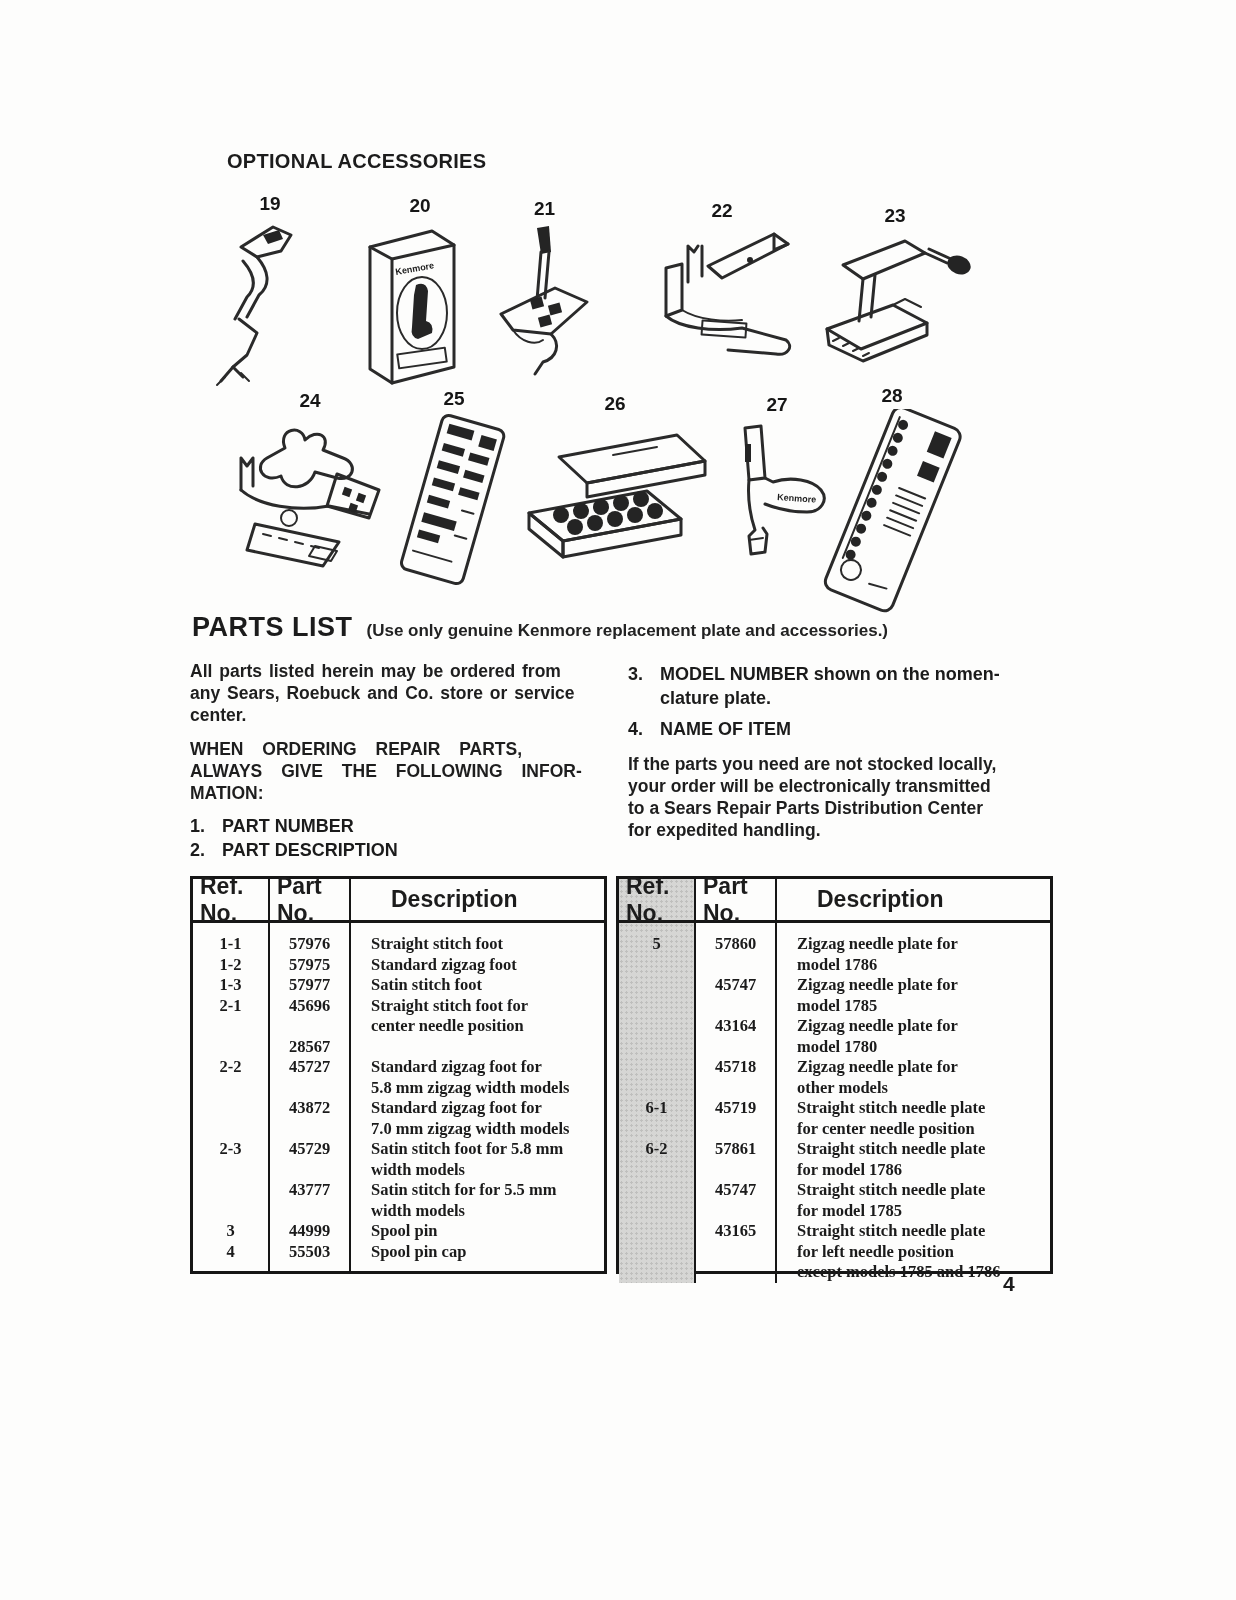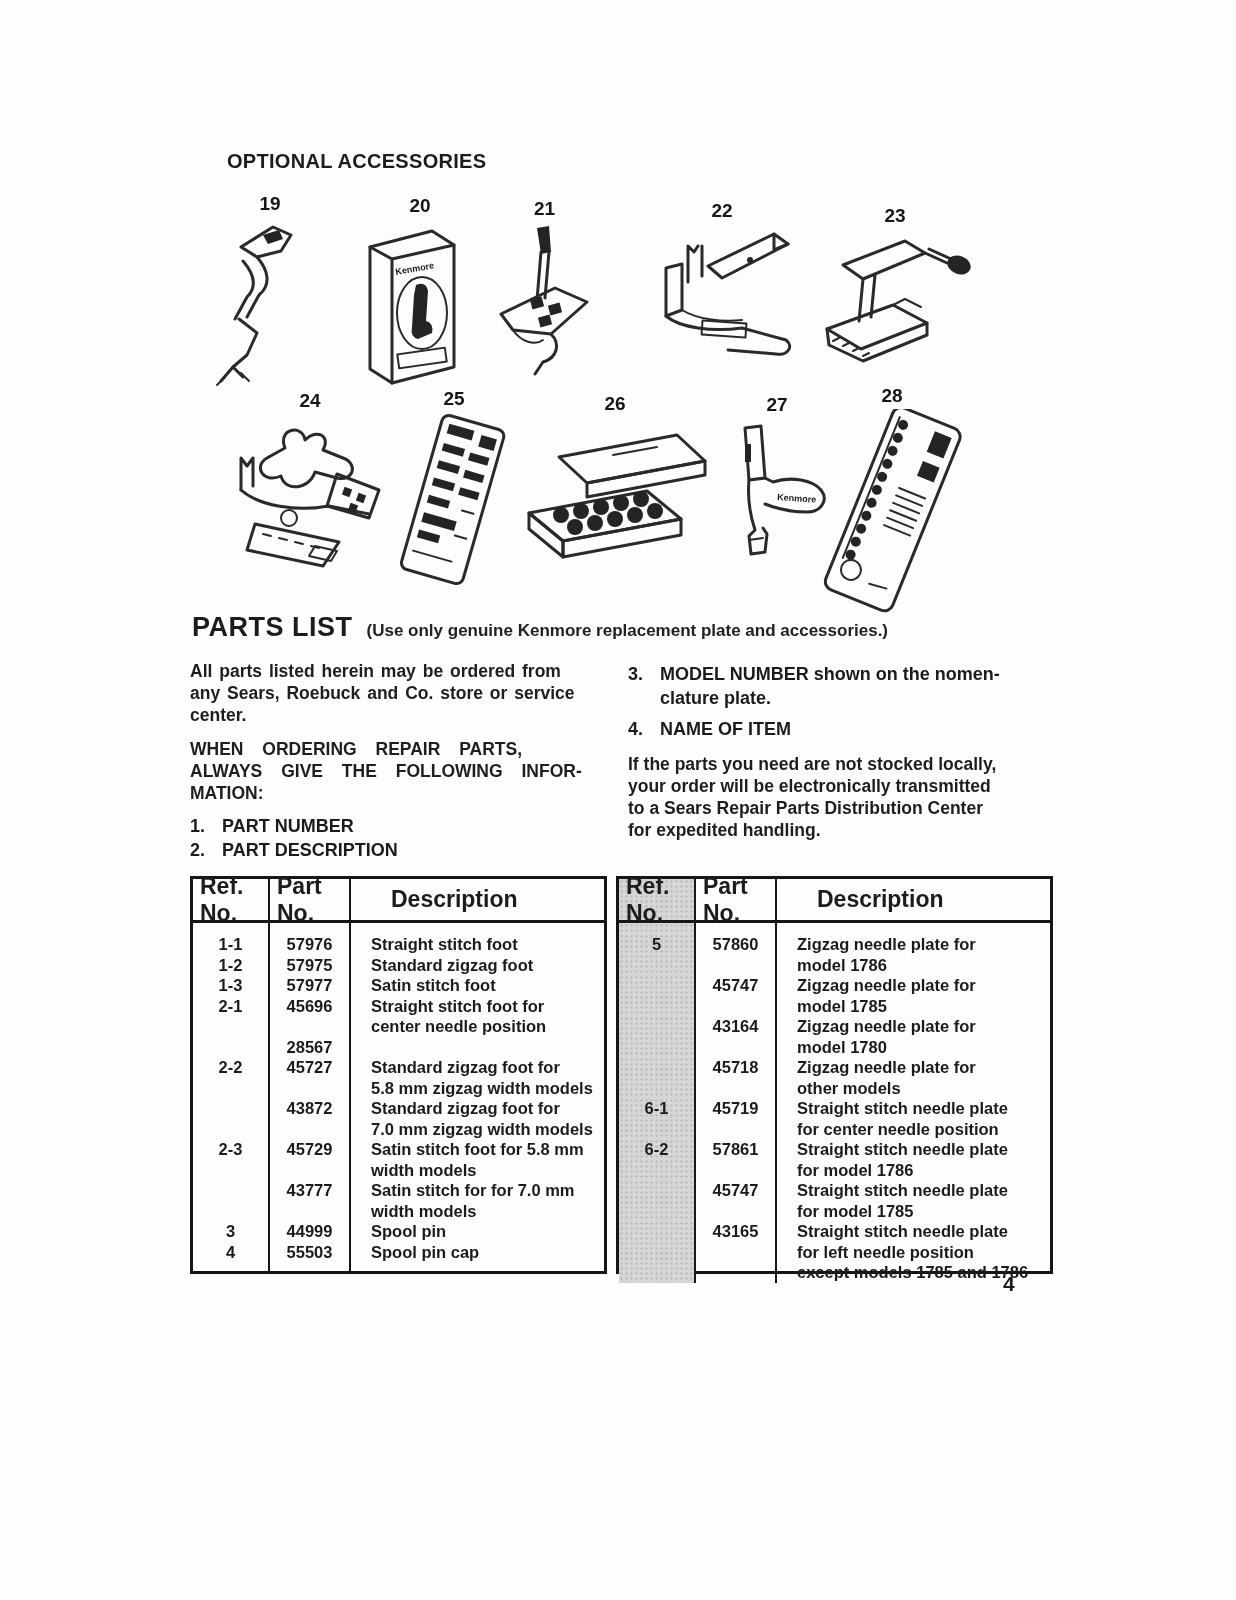--- a/index.html
+++ b/index.html
@@ -52,21 +52,21 @@
     border-right:2.5px solid #161616;
     height:41px; display:flex; align-items:center;
     padding-left:7px; font-size:23px; font-weight:bold;
   }
   .th:last-child { border-right:none; }
   .w-ref { width:77px; flex:none; }
   .w-part { width:81px; flex:none; }
   .w-desc { flex:1;padding-left:40px; }
   .tbody { flex:1; display:flex; flex-direction:column; }
   .rows { display:flex; flex-direction:column; }
-  .tr { display:flex; align-items:stretch; }
+  .tr { display:flex; align-items:stretch;font-family:Liberation Serif, serif; }
   .tr.spacer-top { height:11px; flex:none; }
   .tr.spacer-bot { flex:1; }
   .td {
     font-size:16.5px; font-weight:bold; line-height:20.5px;
     color:#1b1b1b;
   }
   .td-ref { width:77px; flex:none; text-align:center; border-right:2.5px solid #161616; }
   .td-part { width:81px; flex:none; text-align:center; border-right:2.5px solid #161616; }
   .td-desc { flex:1; padding-left:20px; padding-right:4px; white-space:pre-line; }
   .ptable.shaded .th-ref,
@@ -356,21 +356,21 @@
         <div class="tr">
           <div class="td td-ref">2-3</div>
           <div class="td td-part">45729</div>
           <div class="td td-desc">Satin stitch foot for 5.8 mm
 width models</div>
         </div>
 
         <div class="tr">
           <div class="td td-ref"></div>
           <div class="td td-part">43777</div>
-          <div class="td td-desc">Satin stitch for for 7.0 mm
+          <div class="td td-desc">Satin stitch for for 5.5 mm
 width models</div>
         </div>
 
         <div class="tr">
           <div class="td td-ref">3</div>
           <div class="td td-part">44999</div>
           <div class="td td-desc">Spool pin</div>
         </div>
 
         <div class="tr">

